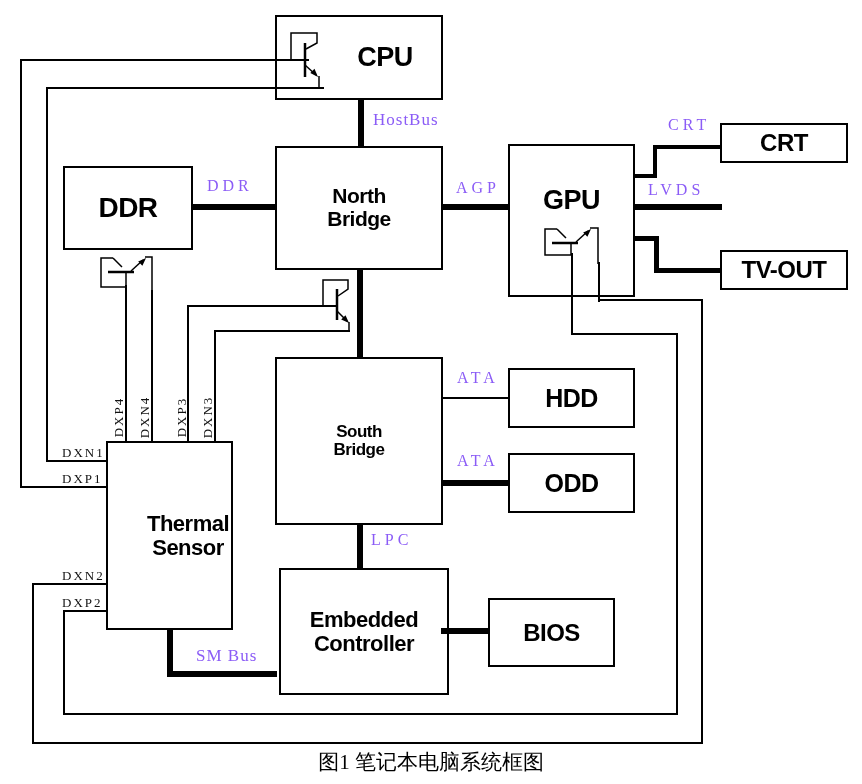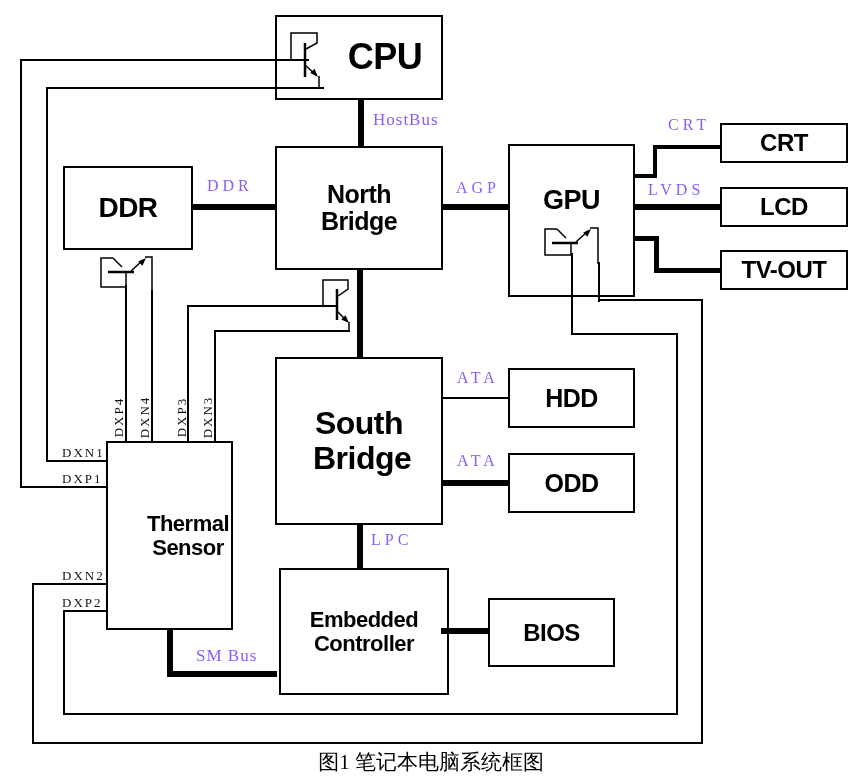--- a/index.html
+++ b/index.html
@@ -19,42 +19,39 @@
   .tr{position:absolute;z-index:4;}
   .caption{position:absolute;left:0;top:747;width:862px;text-align:center;
            font-family:"Liberation Serif",serif;font-size:21px;color:#000;z-index:3;}
 </style>
 </head>
 <body>
 
 <div id="stage">
 
   <div class="box" style="left:275px;top:15px;width:168px;height:85px;">
-    <span class="blabel" style="font-size:36px;padding-left:52px;">CPU</span>
+    <span class="blabel" style="font-size:27px;padding-left:52px;">CPU</span>
   </div>
   <div class="box" style="left:63px;top:166px;width:130px;height:84px;">
     <span class="blabel" style="font-size:28px;">DDR</span>
   </div>
   <div class="box" style="left:275px;top:146px;width:168px;height:124px;">
-    <span class="blabel" style="font-size:25px;display:block;width:92px;">North Bridge</span>
+    <span class="blabel" style="font-size:21px;display:block;width:92px;">North Bridge</span>
   </div>
   <div class="box" style="left:508px;top:144px;width:127px;height:153px;">
     <span class="blabel" style="font-size:27px;padding-bottom:40px;">GPU</span>
   </div>
   <div class="box" style="left:720px;top:123px;width:128px;height:40px;">
     <span class="blabel" style="font-size:24px;">CRT</span>
   </div>
-  <div class="box" style="left:720px;top:187px;width:128px;height:40px;">
-    <span class="blabel" style="font-size:24px;">LCD</span>
-  </div>
   <div class="box" style="left:720px;top:250px;width:128px;height:40px;">
     <span class="blabel" style="font-size:24px;">TV-OUT</span>
   </div>
   <div class="box" style="left:275px;top:357px;width:168px;height:168px;">
-    <span class="blabel" style="font-size:32px;display:block;width:92px;">South Bridge</span>
+    <span class="blabel" style="font-size:17px;display:block;width:92px;">South Bridge</span>
   </div>
   <div class="box" style="left:508px;top:368px;width:127px;height:60px;">
     <span class="blabel" style="font-size:25px;">HDD</span>
   </div>
   <div class="box" style="left:508px;top:453px;width:127px;height:60px;">
     <span class="blabel" style="font-size:25px;">ODD</span>
   </div>
   <div class="box" style="left:106px;top:441px;width:127px;height:189px;justify-content:flex-end;">
     <span class="blabel" style="font-size:22px;display:block;width:86px;">Thermal Sensor</span>
   </div>

